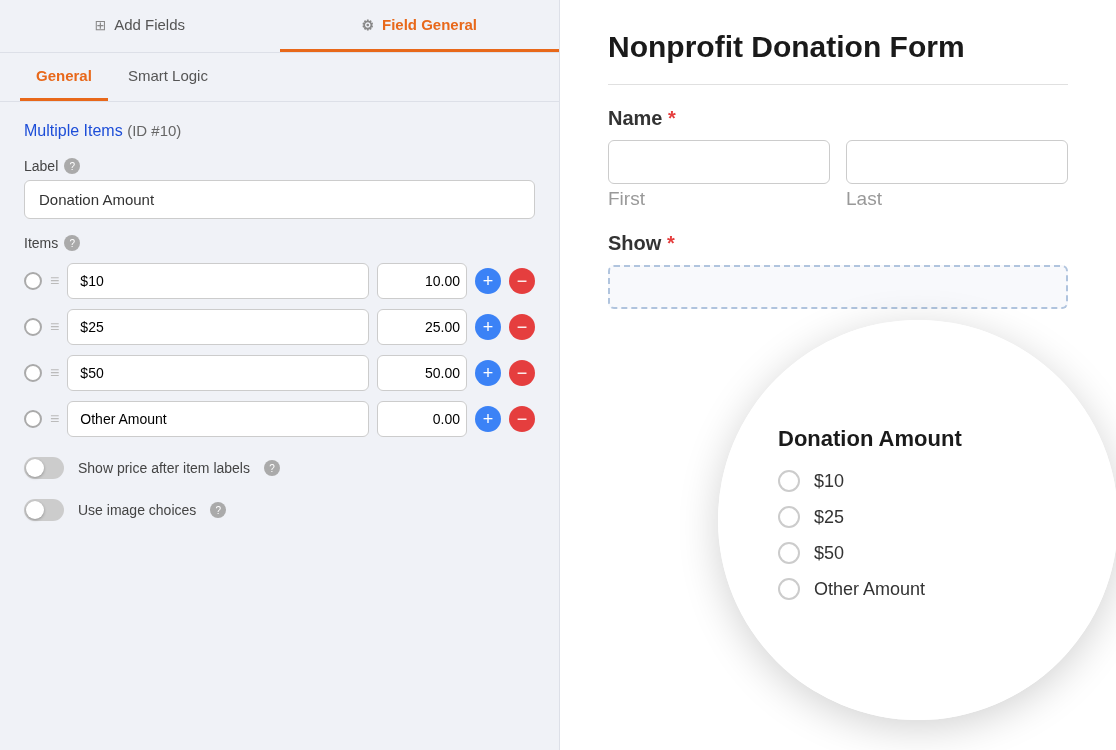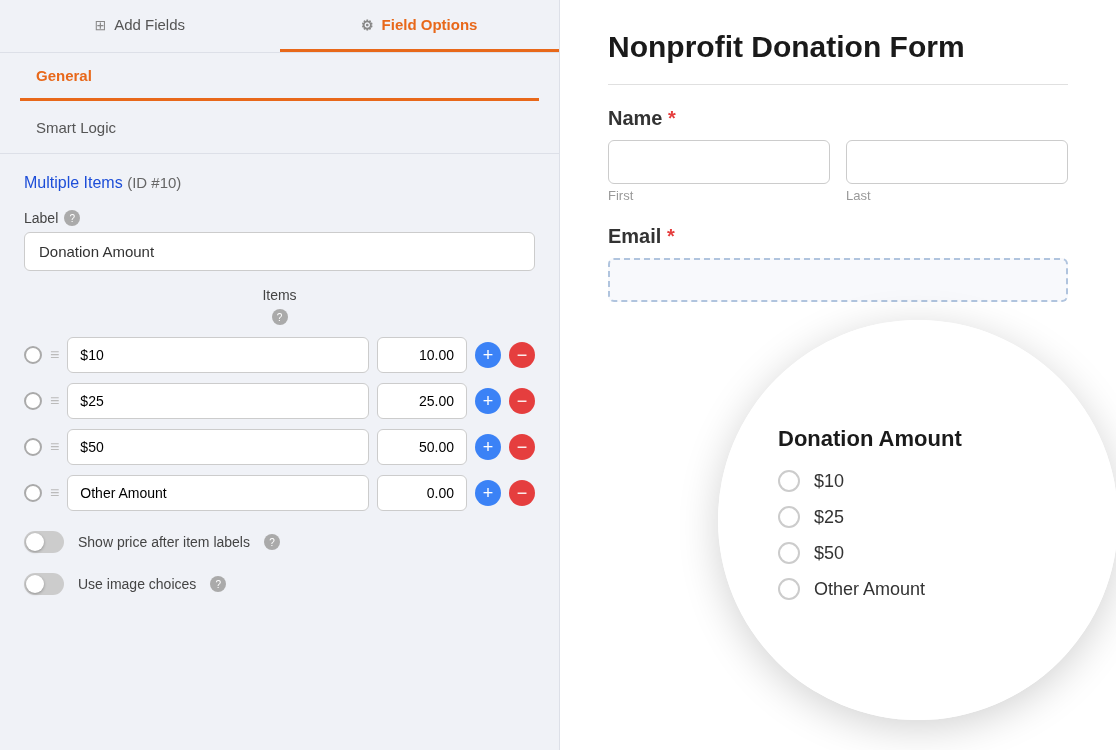--- a/index.html
+++ b/index.html
@@ -8,63 +8,63 @@
     
     .left-panel { width: 560px; background: #f0f2f7; display: flex; flex-direction: column; border-right: 1px solid #dde0e8; }
 
     
     .top-tabs { display: flex; border-bottom: 1px solid #dde0e8; background: #f0f2f7; }
     .top-tab { flex: 1; display: flex; align-items: center; justify-content: center; gap: 8px; padding: 16px 12px; font-size: 15px; color: #555; cursor: pointer; border-bottom: 3px solid transparent; }
     .top-tab.active { color: #e8681a; border-bottom-color: #e8681a; font-weight: 600; }
     .top-tab-icon { color: #888; font-size: 14px; }
 
     
-    .sub-tabs { display: flex; padding: 0 20px; border-bottom: 1px solid #dde0e8; background: #f0f2f7; gap: 4px; flex-direction: column; }
+    .sub-tabs { display: flex; padding: 0 20px; border-bottom: 1px solid #dde0e8; background: #f0f2f7; gap: 4px; }
     .sub-tab { padding: 14px 16px; font-size: 15px; color: #555; cursor: pointer; border-bottom: 3px solid transparent; }
     .sub-tab.active { color: #e8681a; border-bottom-color: #e8681a; font-weight: 600; }
 
     
     .left-content { padding: 20px 24px; flex: 1; overflow-y: auto; }
 
     .field-title { font-size: 16px; font-weight: 700; color: #333; margin-bottom: 18px; }
     .field-title span { font-weight: 400; color: #1d4ed8; }
 
     .label-row { margin-bottom: 16px; }
     .label-text { font-size: 14px; color: #444; margin-bottom: 6px; display: flex; align-items: flex-end; gap: 6px; }
     .help-icon { width: 16px; height: 16px; border-radius: 50%; background: #aaa; color: #fff; font-size: 10px; display: inline-flex; align-items: center; justify-content: center; cursor: pointer; flex-shrink: 0; }
     .text-input { width: 100%; padding: 10px 14px; border: 1px solid #ccc; border-radius: 6px; font-size: 15px; background: #fff; color: #333; }
 
-    .items-label { font-size: 14px; color: #444; margin-bottom: 12px; display: flex; align-items: center; gap: 6px; flex-direction: column; }
+    .items-label { font-size: 14px; color: #444; margin-bottom: 12px; display: flex; align-items: center; gap: 6px; }
 
     .item-row { display: flex; align-items: center; gap: 8px; margin-bottom: 10px; }
     .radio-btn { width: 18px; height: 18px; border-radius: 50%; border: 2px solid #aaa; background: #fff; flex-shrink: 0; }
     .drag-handle { color: #bbb; font-size: 16px; cursor: grab; flex-shrink: 0; }
     .item-name-input { flex: 1; padding: 9px 12px; border: 1px solid #ccc; border-radius: 6px; font-size: 14px; background: #fff; }
-    .item-price-input { width: 90px; padding: 9px 12px; border: 1px solid #ccc; border-radius: 6px; font-size: 14px; background: #fff; text-align: right; }
+    .item-price-input { width: 90px; padding: 9px 6px; border: 1px solid #ccc; border-radius: 6px; font-size: 14px; background: #fff; text-align: right; }
     .btn-add { width: 26px; height: 26px; border-radius: 50%; background: #3b82f6; color: #fff; border: none; font-size: 18px; display: flex; align-items: center; justify-content: center; cursor: pointer; flex-shrink: 0; line-height: 1; }
     .btn-remove { width: 26px; height: 26px; border-radius: 50%; background: #e53e3e; color: #fff; border: none; font-size: 18px; display: flex; align-items: center; justify-content: center; cursor: pointer; flex-shrink: 0; line-height: 1; }
 
     .toggle-row { display: flex; align-items: center; gap: 14px; margin-top: 20px; font-size: 14px; color: #444; }
     .toggle { width: 40px; height: 22px; border-radius: 11px; background: #ccc; position: relative; cursor: pointer; flex-shrink: 0; }
     .toggle-knob { width: 18px; height: 18px; border-radius: 50%; background: #fff; position: absolute; top: 2px; left: 2px; box-shadow: 0 1px 3px rgba(0,0,0,0.3); }
 
     
     .right-panel { flex: 1; background: #fff; padding: 30px 48px; overflow-y: auto; position: relative; }
 
     .form-title { font-size: 30px; font-weight: 800; color: #1a1a1a; margin-bottom: 20px; }
     .form-divider { height: 1px; background: #e0e0e0; margin-bottom: 22px; }
 
     .form-section { margin-bottom: 22px; }
     .form-label { font-size: 20px; font-weight: 600; color: #333; margin-bottom: 10px; }
     .required-star { color: #e53e3e; }
 
     .name-fields { display: flex; gap: 16px; }
     .name-field { flex: 1; }
     .form-field-input { width: 100%; height: 44px; border: 1px solid #ccc; border-radius: 6px; background: #fff; margin-bottom: 4px; }
-    .field-sublabel { font-size: 13px; color: #999; }
+    .field-sublabel { font-size: 19px; color: #999; }
 
     .email-field-input { width: 100%; height: 44px; border: 2px dashed #b0c4de; border-radius: 6px; background: #f8f9fc; margin-bottom: 4px; }
 
     
     .zoom-circle { position: absolute; bottom: 30px; left: 50%; transform: translateX(-30%); width: 400px; height: 400px; border-radius: 50%; background: rgba(255,255,255,0.97); box-shadow: 0 8px 40px rgba(0,0,0,0.18); display: flex; flex-direction: column; align-items: flex-start; justify-content: center; padding: 50px 60px; overflow: hidden; }
     .zoom-section-title { font-size: 22px; font-weight: 800; color: #1a1a1a; margin-bottom: 18px; }
     .zoom-radio-row { display: flex; align-items: center; gap: 14px; margin-bottom: 14px; }
     .zoom-radio { width: 22px; height: 22px; border-radius: 50%; border: 2px solid #ccc; background: #fff; flex-shrink: 0; }
     .zoom-radio-label { font-size: 18px; color: #333; }
   </style>
@@ -73,21 +73,21 @@
 
 <div class="left-panel">
 
   <div class="top-tabs">
     <div class="top-tab">
       <span class="top-tab-icon">⊞</span>
       <span>Add Fields</span>
     </div>
     <div class="top-tab active">
       <span class="top-tab-icon">⚙</span>
-      <span>Field Options</span>
+      <span>Field General</span>
     </div>
   </div>
 
   <div class="sub-tabs">
     <div class="sub-tab active">
       <span>General</span>
     </div>
     <div class="sub-tab">
       <span>Smart Logic</span>
     </div>
@@ -185,21 +185,21 @@
       </div>
       <div class="name-field">
         <div class="form-field-input"></div>
         <div class="field-sublabel">Last</div>
       </div>
     </div>
   </div>
 
   <div class="form-section">
     <div class="form-label">
-      <span>Email</span>
+      <span>Show</span>
       <span class="required-star"> *</span>
     </div>
     <div class="email-field-input"></div>
   </div>
 
   <div class="zoom-circle">
     <div class="zoom-section-title">Donation Amount</div>
 
     <div class="zoom-radio-row">
       <div class="zoom-radio"></div>

